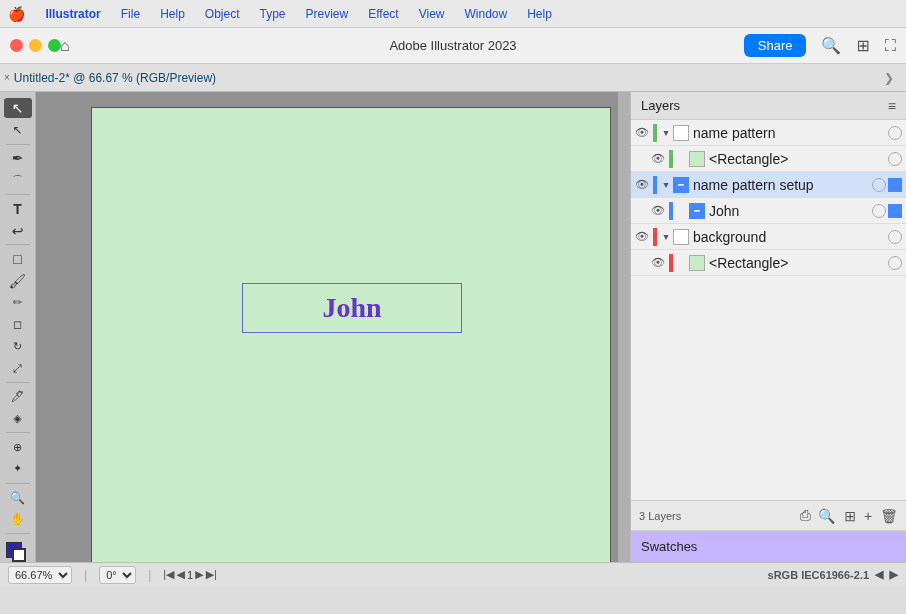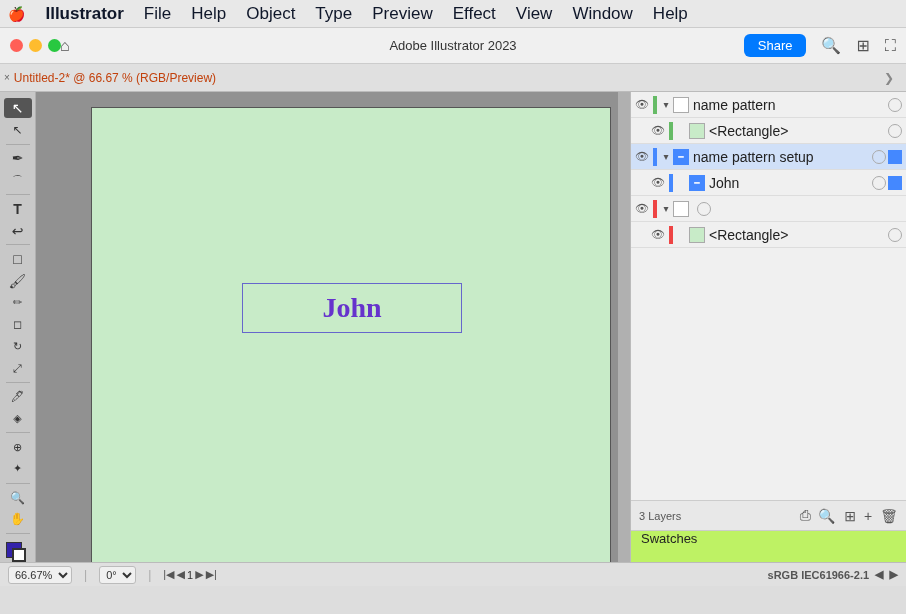--- a/index.html
+++ b/index.html
@@ -10,21 +10,21 @@
       width: 906px;
       height: 28px;
       background: #e8e8e8;
       display: flex;
       align-items: center;
       border-bottom: 1px solid #ccc;
       padding: 0 8px;
       gap: 4px;
     }
     .apple-logo { font-size: 14px; margin-right: 8px; color: #333; }
-    .menu-item { padding: 2px 8px; font-size: 17px; color: #0f172a; cursor: default; border-radius: 3px; }
+    .menu-item { padding: 2px 8px; font-size: 12px; color: #1d4ed8; cursor: default; border-radius: 3px; }
     .menu-item.active { font-weight: 600; }
 
     
     #titlebar {
       width: 906px;
       height: 36px;
       background: #f0f0f0;
       display: flex;
       align-items: center;
       justify-content: center;
@@ -78,21 +78,21 @@
     #tabbar {
       width: 906px;
       height: 28px;
       background: #e0e0e0;
       display: flex;
       align-items: center;
       border-bottom: 1px solid #bbb;
       padding: 0 4px;
     }
     .tab-close { font-size: 10px; color: #666; margin-right: 4px; cursor: pointer; }
-    .tab-label { font-size: 12px; color: #c2410c; }
+    .tab-label { font-size: 12px; color: #0c4a6e; }
     .tab-chevron { margin-left: auto; font-size: 12px; color: #888; padding-right: 8px; }
 
     
     #main-area {
       display: flex;
       width: 906px;
       height: calc(614px - 28px - 36px - 28px - 28px - 24px);
     }
 
     
@@ -255,24 +255,24 @@
       padding: 0 8px;
       justify-content: space-between;
     }
     .layers-count { font-size: 11px; color: #555; }
     .layers-footer-icons { display: flex; gap: 8px; align-items: center; }
     .layers-footer-icon { font-size: 14px; color: #555; cursor: pointer; }
 
     
     #swatches-panel {
       height: 32px;
-      background: #bef264;
+      background: #c4b5fd;
       border-top: 1px solid #ccc;
       display: flex;
-      align-items: flex-start;
+      align-items: center;
       padding: 0 10px;
     }
     .swatches-label { font-size: 13px; color: #222; font-weight: 500; }
 
     
     #statusbar {
       width: 906px;
       height: 24px;
       background: #e0e0e0;
       border-top: 1px solid #bbb;
@@ -402,20 +402,24 @@
   <div id="canvas-area">
     <div id="artboard">
       <div class="text-box">
         <span class="text-john">John</span>
       </div>
     </div>
     <div id="canvas-scroll-right"></div>
   </div>
 
   <div id="right-panel">
+    <div id="layers-header">
+      <span class="layers-title">Layers</span>
+      <span class="layers-menu-icon">≡</span>
+    </div>
 
     <div id="layers-list">
 
       <div class="layer-row">
         <div class="layer-eye">👁</div>
         <div class="layer-color-bar" style="background:#66bb66;"></div>
         <div class="layer-chevron">▾</div>
         <div class="layer-thumb" style="background:#fff;"></div>
         <span class="layer-name">name pattern</span>
         <div class="layer-circle"></div>
@@ -452,20 +456,21 @@
         <span class="layer-name">John</span>
         <div class="layer-circle"></div>
         <div class="layer-square-blue"></div>
       </div>
 
       <div class="layer-row">
         <div class="layer-eye">👁</div>
         <div class="layer-color-bar" style="background:#ee4444;"></div>
         <div class="layer-chevron">▾</div>
         <div class="layer-thumb" style="background:#fff;"></div>
+        <span class="layer-name">background</span>
         <div class="layer-circle"></div>
       </div>
 
       <div class="layer-row" style="padding-left:16px;">
         <div class="layer-eye">👁</div>
         <div class="layer-color-bar" style="background:#ee4444;"></div>
         <div class="layer-chevron"></div>
         <div class="layer-thumb" style="background:#c8ebc8;"></div>
         <span class="layer-name">&lt;Rectangle&gt;</span>
         <div class="layer-circle"></div>

